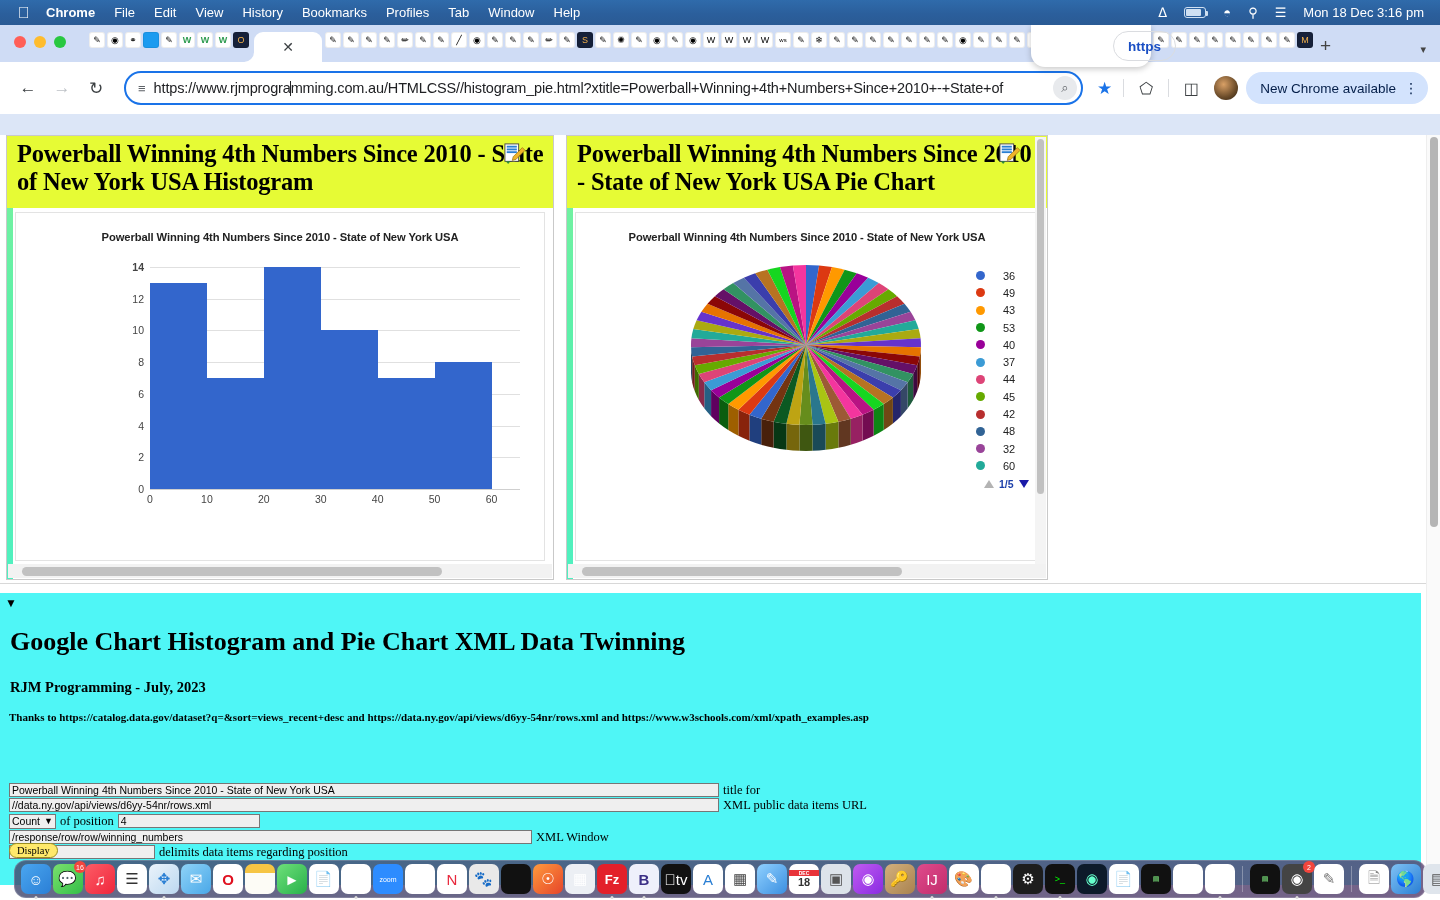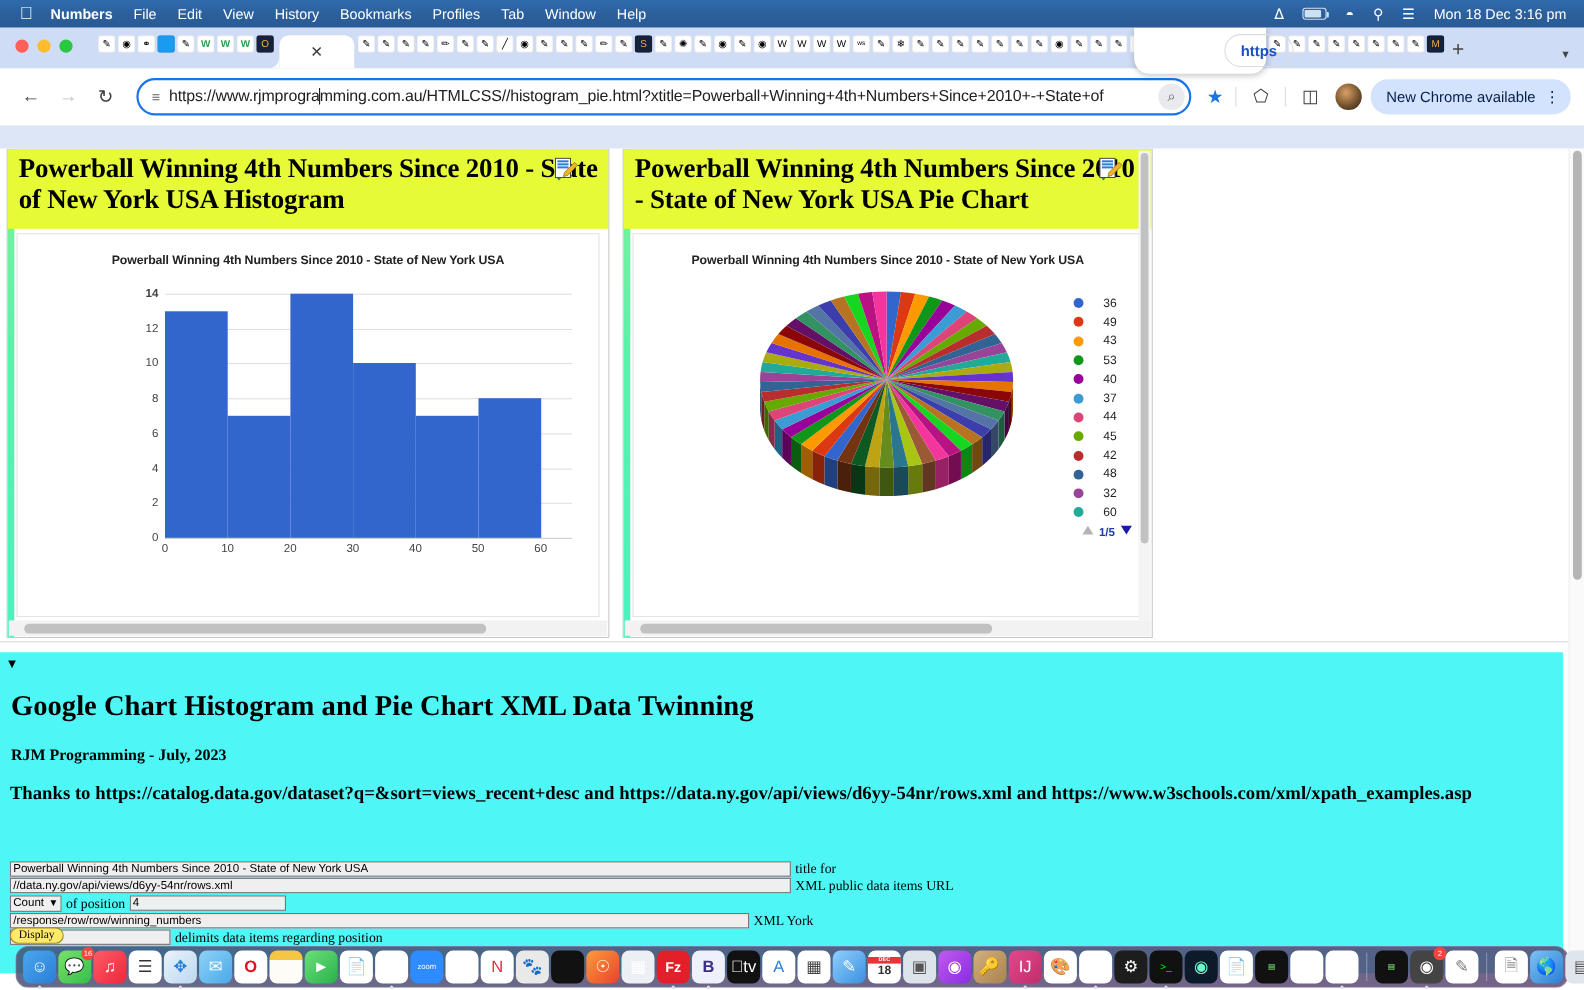--- a/index.html
+++ b/index.html
@@ -120,39 +120,39 @@
   .bar{ background:#3366cc; flex:1 1 0; }
   .xaxis{ position:absolute; left:0; right:0; top:222px; height:1px; background:#cfcfcf;}
   .xlab{ position:absolute; top:226px; font-size:10.5px; color:#444; transform:translateX(-50%);}
 
   
   #pie-area{ position:relative; height:250px; margin-top:10px;}
   #pie{ position:absolute; left:113px; top:4px; width:234px; height:205px;}
   .legend{ position:absolute; left:400px; top:14px; font-size:11px; color:#222;}
   .leg-item{ display:flex; align-items:center; gap:18px; height:17.3px;}
   .leg-dot{ width:9px;height:9px;border-radius:50%; flex:0 0 auto;}
-  .pager{ position:absolute; left:408px; top:225px; display:flex; gap:5px; font-size:10.5px; font-weight:bold; color:#1c3faa;}
+  .pager{ position:absolute; left:408px; top:225px; display:flex; align-items:center; gap:5px; font-size:10.5px; font-weight:bold; color:#1c3faa;}
   .tri{ width:0;height:0;border-left:5px solid transparent;border-right:5px solid transparent;}
   .tri.up{ border-bottom:8px solid #b3b3b3;}
   .tri.down{ border-top:8px solid #1a1aa8;}
 
   .hscroll{ position:absolute; left:1px; right:1px; bottom:1px; height:14px; background:#f2f2f2;}
   .hscroll i{ position:absolute; left:14px; top:3px; height:9px; background:#c1c1c1; border-radius:5px;}
   .vscroll{ position:absolute; right:1px; top:1px; bottom:15px; width:11px; background:#f4f4f4;}
   .vscroll i{ position:absolute; left:2px; top:2px; width:7px; background:#c1c1c1; border-radius:4px;}
 
   
   #cyan{ position:absolute; left:0; top:458px; width:1421px; height:292px; background:#4ff6f6;}
   #cyan .caret{ position:absolute; left:5px; top:4px; font-size:12px; color:#000; line-height:1;}
   .c-h1{ position:absolute; left:10px; top:34px; font-family:"Liberation Serif",serif;
          font-weight:bold; font-size:26px; color:#000;}
   .c-h2{ position:absolute; left:10px; top:86px; font-family:"Liberation Serif",serif;
          font-weight:bold; font-size:14.5px; color:#000;}
   .c-thanks{ position:absolute; left:9px; top:118px; font-family:"Liberation Serif",serif;
-         font-weight:bold; font-size:17px; color:#000; white-space:nowrap;}
+         font-weight:bold; font-size:11px; color:#000; white-space:nowrap;}
 
   .formarea{ position:absolute; left:9px; top:190px; width:1400px; font-size:11px;}
   .frow{ display:flex; align-items:center; margin-bottom:1px; height:14px;}
   .finput{ height:14px; background:#efefef; border:1px solid #767676;
            font-family:"Liberation Sans",sans-serif; font-size:10.5px; color:#000;
            padding:0 2px; line-height:12px; overflow:hidden; white-space:nowrap;}
   .flabel{ font-family:"Liberation Serif",serif; font-size:12.5px; color:#000; margin-left:4px; white-space:nowrap;}
   .fselect{ height:15px; background:#efefef; border:1px solid #767676; font-size:10.5px;
             display:inline-flex; align-items:center; padding:0 2px; gap:4px;}
   .fselect .cv{ font-size:9px; }
@@ -187,21 +187,21 @@
   .ddot{ position:absolute; bottom:-5px; left:50%; transform:translateX(-50%); width:3px;height:3px;
          border-radius:50%; background:#dcdcdc;}
   .dbadge{ position:absolute; top:-3px; right:-3px; background:#f2453d; color:#fff; font-size:7px;
            min-width:12px;height:12px;border-radius:6px; display:flex;align-items:center;justify-content:center;}
 </style>
 </head>
 <body>
 
 <div id="menubar">
   <span class="apple"></span>
-  <span class="mi bold">Numbers</span>
+  <span class="mi bold">Chrome</span>
   <span class="mi">File</span>
   <span class="mi">Edit</span>
   <span class="mi">View</span>
   <span class="mi">History</span>
   <span class="mi">Bookmarks</span>
   <span class="mi">Profiles</span>
   <span class="mi">Tab</span>
   <span class="mi">Window</span>
   <span class="mi">Help</span>
   <span class="right">
@@ -575,22 +575,22 @@
         </div>
         <div class="frow" style="height:16px;">
           <span class="fselect">
             <span>Count</span>
             <span class="cv">▼</span>
           </span>
           <span class="flabel">of position</span>
           <span class="finput" style="width:142px;margin-left:4px;">4</span>
         </div>
         <div class="frow">
-          <span class="finput" style="width:672px;">/response/row/row/winning_numbers</span>
-          <span class="flabel">XML York</span>
+          <span class="finput" style="width:523px;">/response/row/row/winning_numbers</span>
+          <span class="flabel">XML Window</span>
         </div>
         <div class="frow">
           <span class="finput" style="width:146px;"></span>
           <span class="flabel">delimits data items regarding position</span>
         </div>
       </div>
       <div id="display-btn">Display</div>
     </div>
 
     <div id="pagescroll">

